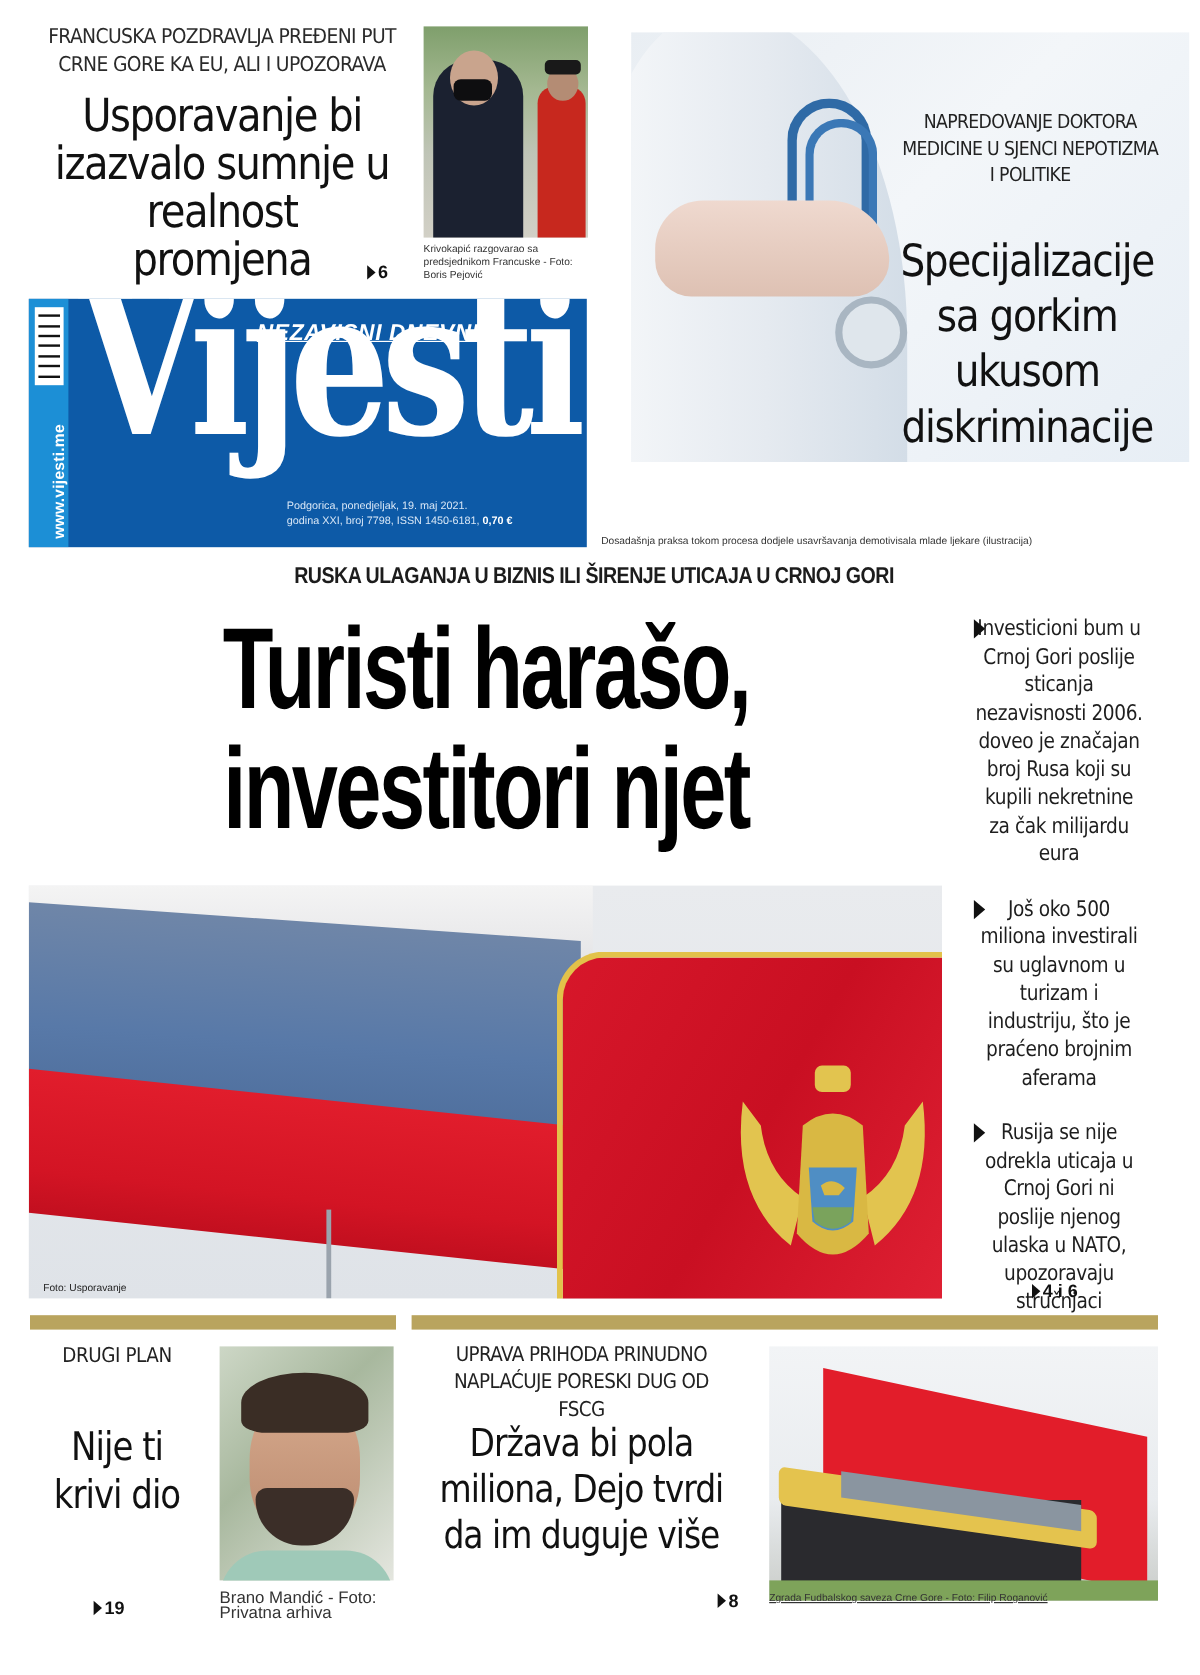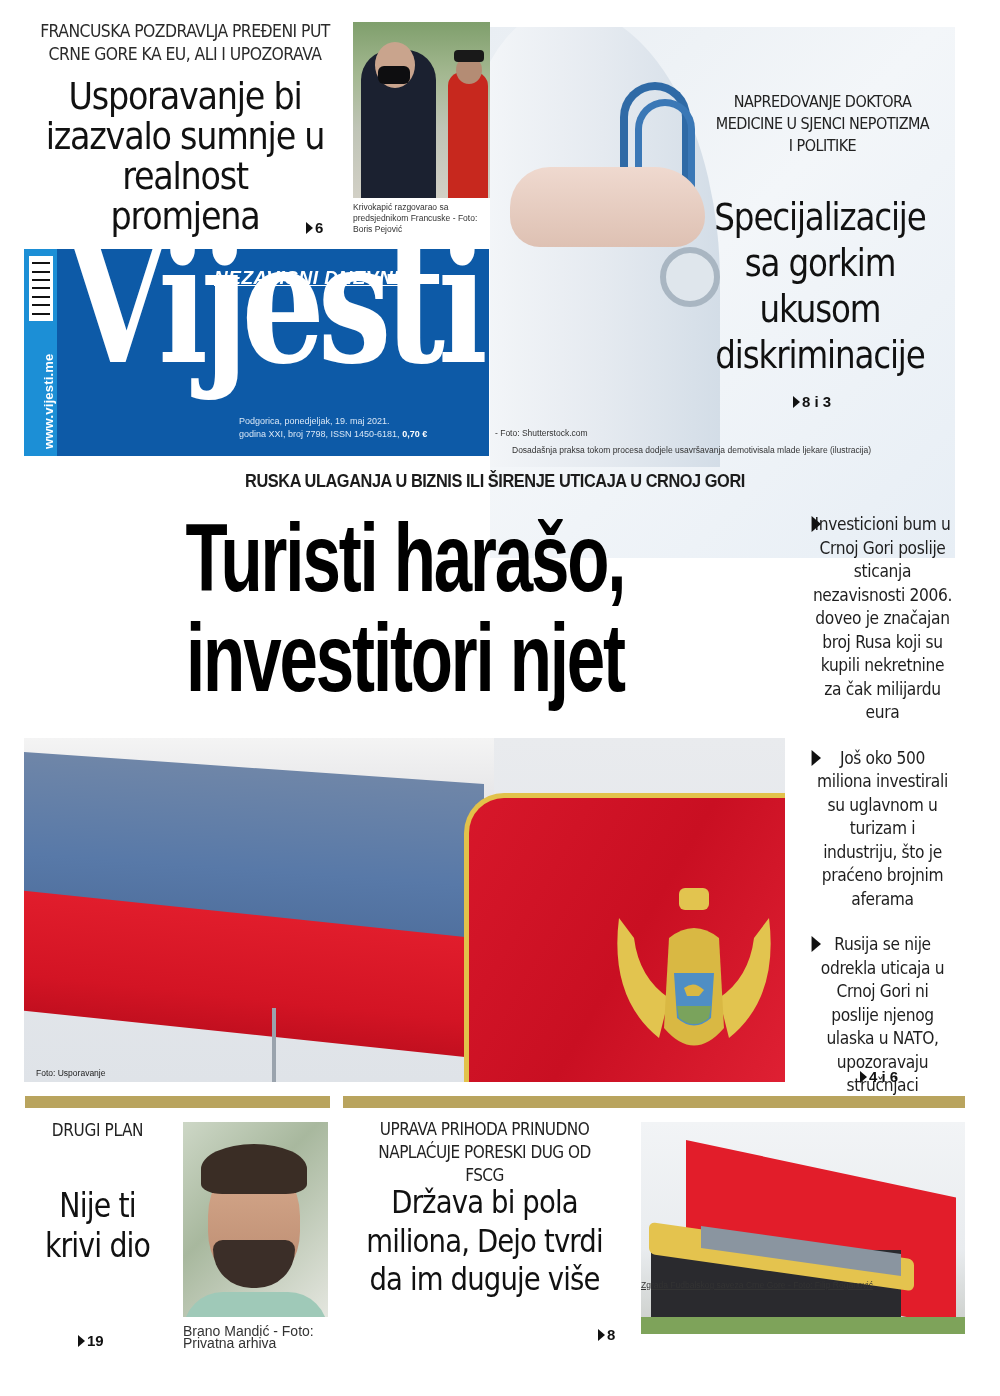--- a/index.html
+++ b/index.html
@@ -26,32 +26,32 @@
     .mast-strip { position: absolute; left: 0; top: 0; width: 33px; height: 207px; background: #1c8fd6; }
     .mast-barcode { position: absolute; left: 5px; top: 7px; width: 24px; height: 65px; background: #fff; display: flex; flex-direction: column; justify-content: space-around; padding: 3px; }
     .mast-barcode span { display: block; height: 2px; background: #111; }
     .mast-url { position: absolute; left: 17px; top: 200px; transform: rotate(-90deg); transform-origin: left top; color: #fff; font-weight: bold; font-size: 13px; white-space: nowrap; letter-spacing: 0.2px; }
     .mast-tagline { position: absolute; left: 190px; top: 18px; color: #fff; font-weight: bold; font-style: italic; font-size: 19px; letter-spacing: 0.5px; white-space: nowrap; text-decoration: underline; }
     .mast-title { position: absolute; left: 42px; top: -30px; color: #fff; font-family: "DejaVu Serif", serif; font-weight: bold; font-size: 168px; letter-spacing: -9px; line-height: 1; white-space: nowrap; transform: scaleX(0.78); transform-origin: left top; }
     .mast-info { position: absolute; left: 215px; top: 166px; color: #d7e6f6; font-size: 9px; line-height: 13px; white-space: nowrap; }
     .mast-info b { color: #fff; }
 
     
-    .tr-panel { left: 490px; top: 27px; width: 465px; height: 531px; overflow: hidden;
+    .tr-panel { left: 526px; top: 27px; width: 465px; height: 358px; overflow: hidden;
       background: linear-gradient(135deg, #e9eef3 0%, #f3f6f9 45%, #e7eef5 100%); }
     .tr-coat { position: absolute; left: -30px; top: -20px; width: 260px; height: 460px; background: linear-gradient(90deg, #f6f8fa 0%, #e5eaf0 55%, #d3dde7 100%); border-radius: 40% 60% 0 0; }
     .tr-steth1 { position: absolute; left: 130px; top: 55px; width: 70px; height: 130px; border: 8px solid #2f6aa6; border-radius: 35px 35px 10px 10px; border-bottom: none; }
     .tr-steth2 { position: absolute; left: 145px; top: 72px; width: 60px; height: 140px; border: 7px solid #3b78b6; border-radius: 30px 30px 8px 8px; border-bottom: none; }
     .tr-hand { position: absolute; left: 20px; top: 140px; width: 195px; height: 80px; background: linear-gradient(180deg, #efd9cf, #dec1b3); border-radius: 40px 50px 30px 30px; }
     .tr-chest { position: absolute; left: 170px; top: 220px; width: 60px; height: 60px; border: 6px solid #a9b6c2; border-radius: 50%; background: #dfe6ec; }
     .tr-kicker { position: absolute; left: 210px; top: 64px; width: 245px; text-align: center; font-size: 16px; line-height: 22px; color: #222; font-family: "DejaVu Sans", sans-serif; letter-spacing: -0.6px; transform: scaleX(0.9); transform-origin: center top; }
     .tr-headline { position: absolute; left: 190px; top: 168px; width: 280px; text-align: center; font-size: 37px; line-height: 46px; color: #111; font-family: "DejaVu Sans", sans-serif; letter-spacing: -1.3px; transform: scaleX(0.88); transform-origin: center top; }
     .tr-pageref { position: absolute; left: 303px; top: 366px; font-size: 15px; font-weight: bold; }
     .tr-photocredit { position: absolute; left: 5px; top: 401px; font-size: 8.5px; color: #333; }
-    .tr-caption { left: 501px; top: 445px; width: 470px; font-size: 8.5px; color: #333; white-space: nowrap; margin-left: 11px; }
+    .tr-caption { left: 501px; top: 445px; width: 470px; font-size: 8.5px; color: #333; white-space: nowrap; }
 
     
     .main-kicker { left: 130px; top: 470px; width: 730px; text-align: center; font-size: 19px; font-weight: bold; color: #1c1c1c; letter-spacing: -0.5px; white-space: nowrap; transform: scaleX(0.86); transform-origin: center top; }
     .main-headline { left: 20px; top: 508px; width: 770px; text-align: center; font-size: 96px; line-height: 100px; font-weight: bold; color: #000; letter-spacing: -3px; white-space: nowrap; transform: scaleX(0.72); transform-origin: center top; font-family: "Liberation Sans", sans-serif; }
     .main-photo { left: 24px; top: 738px; width: 761px; height: 344px; overflow: hidden; background: linear-gradient(180deg, #e9ebee 0%, #dfe3e8 100%); }
     .ru-white { position: absolute; left: 0; top: 0; width: 470px; height: 60px; background: linear-gradient(180deg, #f4f4f4, #e6e6e8); }
     .ru-blue { position: absolute; left: 0; top: 30px; width: 460px; height: 170px; background: linear-gradient(180deg, #6f86a8 0%, #5879a8 60%, #4e6e9c 100%); transform: skewY(4deg); }
     .ru-red { position: absolute; left: 0; top: 180px; width: 520px; height: 120px; background: linear-gradient(180deg, #e11d2c 0%, #d31424 70%, #c20f1f 100%); transform: skewY(6deg); }
     .pole { position: absolute; left: 248px; top: 270px; width: 4px; height: 74px; background: #9aa3ad; }
     .me-flag { position: absolute; left: 440px; top: 55px; width: 330px; height: 300px; background: linear-gradient(120deg, #d7172a 0%, #c90f22 50%, #e02134 100%); border: 5px solid #e2c24a; border-right: none; border-bottom: none; border-radius: 40px 0 0 0; }
@@ -78,21 +78,21 @@
 
     .up-kicker { left: 343px; top: 1118px; width: 283px; text-align: center; font-size: 17px; line-height: 23px; color: #222; letter-spacing: -0.6px; transform: scaleX(0.9); transform-origin: center top; font-family: "DejaVu Sans", sans-serif; }
     .up-headline { left: 343px; top: 1183px; width: 283px; text-align: center; font-size: 32px; line-height: 38.5px; color: #111; letter-spacing: -1px; transform: scaleX(0.86); transform-origin: center top; font-family: "DejaVu Sans", sans-serif; }
     .up-pageref { left: 598px; top: 1326px; font-size: 15px; font-weight: bold; }
     .up-photo { left: 641px; top: 1122px; width: 324px; height: 212px; overflow: hidden; background: linear-gradient(180deg, #f2f4f6 0%, #e9ecef 60%, #c9ccc8 100%); }
     .bld-red { position: absolute; left: 45px; top: 18px; width: 270px; height: 130px; background: #e21d2a; transform: skewY(12deg); transform-origin: left top; }
     .bld-black { position: absolute; left: 10px; top: 128px; width: 250px; height: 70px; background: #2a2a2e; }
     .bld-gold { position: absolute; left: 8px; top: 100px; width: 265px; height: 32px; background: #e4c34e; border-radius: 6px; transform: skewY(8deg); transform-origin: left top; }
     .bld-glass { position: absolute; left: 60px; top: 104px; width: 200px; height: 22px; background: #8a95a0; transform: skewY(8deg); transform-origin: left top; }
     .bld-ground { position: absolute; left: 0; top: 195px; width: 324px; height: 17px; background: #7ea35a; }
-    .up-caption { left: 641px; top: 1280px; width: 324px; font-size: 8.5px; color: #333; white-space: nowrap; text-decoration: underline; }
+    .up-caption { left: 641px; top: 1326px; width: 324px; font-size: 8.5px; color: #333; white-space: nowrap; text-decoration: underline; }
 
     .pr-arrow { display: inline-block; width: 0; height: 0; border-top: 6px solid transparent; border-bottom: 6px solid transparent; border-left: 7px solid #111; margin-right: 2px; vertical-align: -1px; }
   </style>
 </head>
 <body>
 
 <div class="abs tl-kicker">FRANCUSKA POZDRAVLJA PREĐENI PUT CRNE GORE KA EU, ALI I UPOZORAVA</div>
 <div class="abs tl-headline">Usporavanje bi izazvalo sumnje u realnost promjena</div>
 <div class="abs tl-pageref">
   <span class="pr-arrow"></span><span>6</span>

